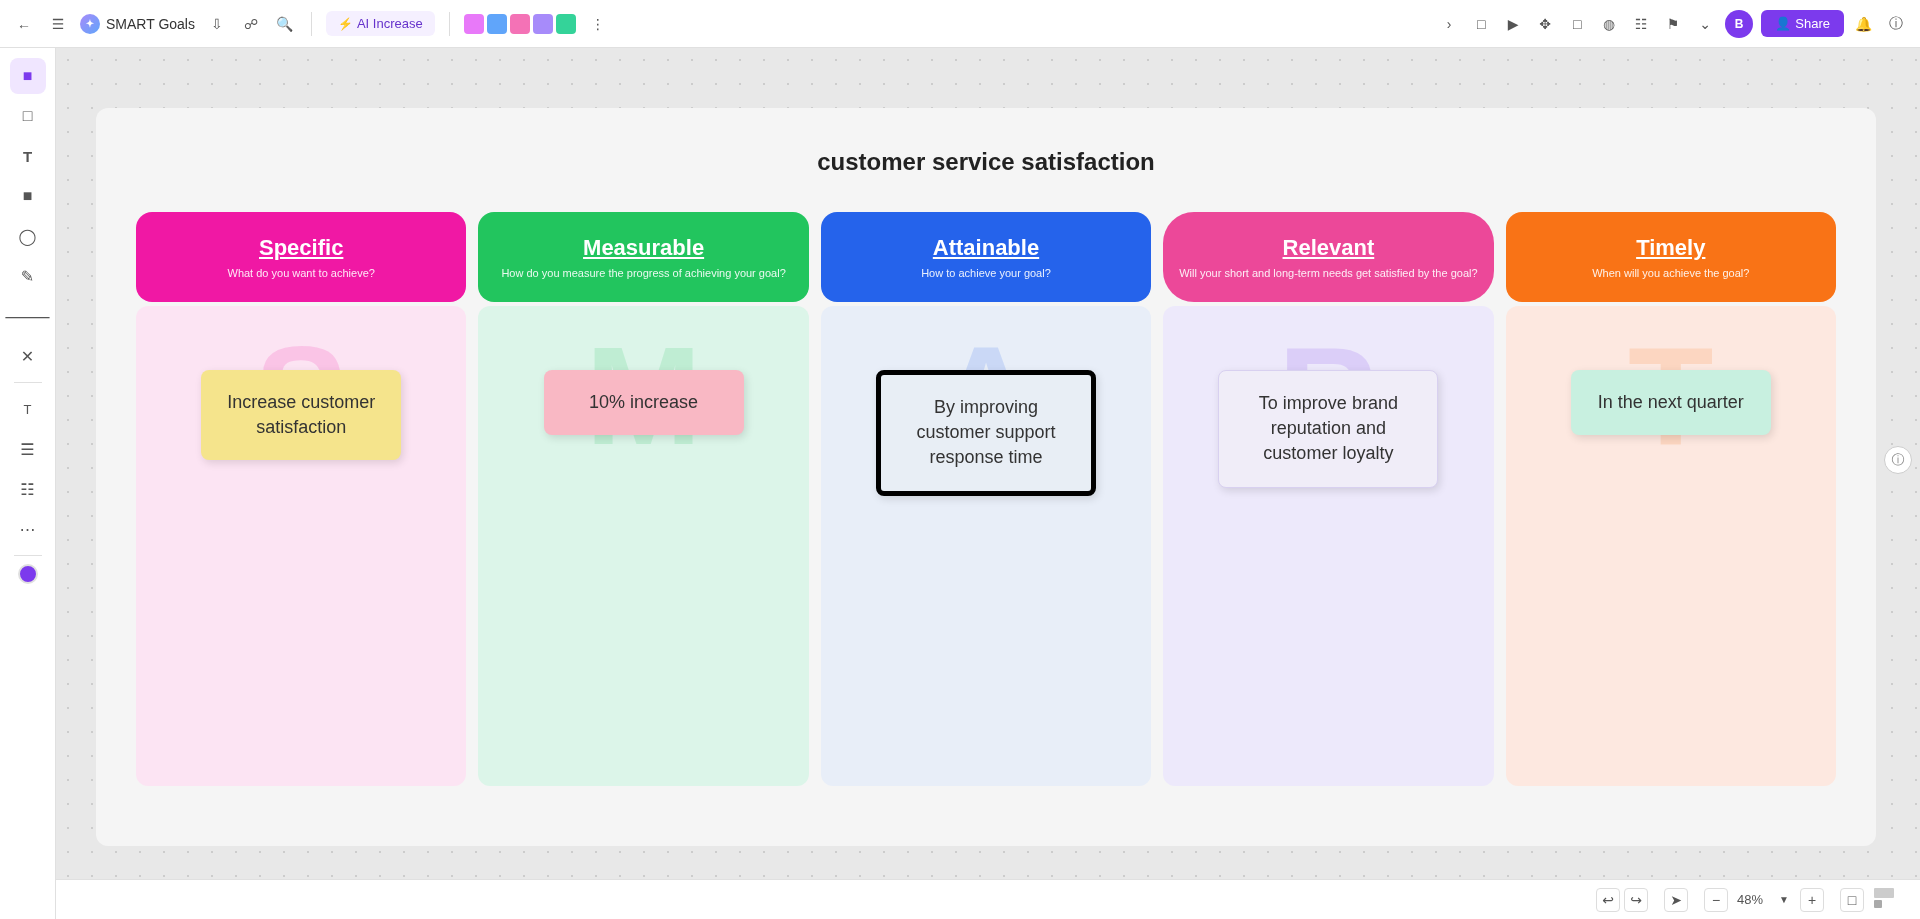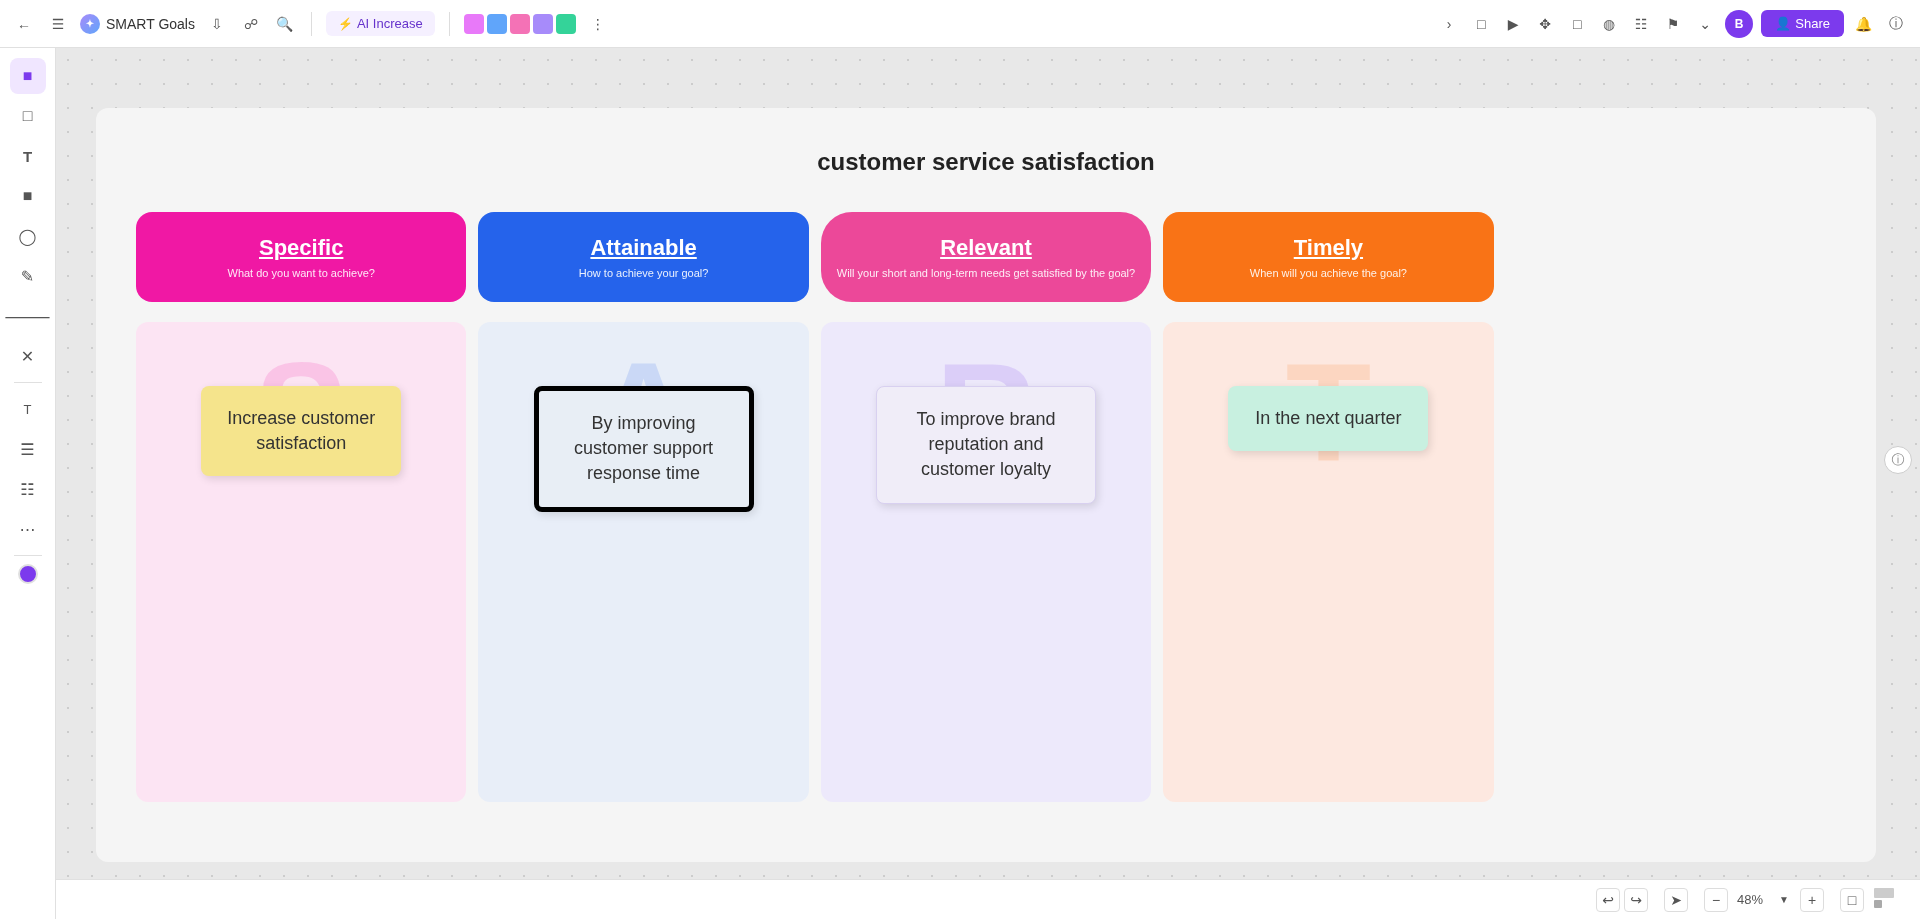--- a/index.html
+++ b/index.html
@@ -85,21 +85,21 @@
       grid-template-columns: repeat(5, 1fr);
       gap: 12px;
     }
 
     .smart-column {}
 
     .column-header {
       border-radius: 16px;
       padding: 16px;
       text-align: center;
-      margin-bottom: 20px;
+      margin-bottom: 4px;
       min-height: 90px;
       display: flex;
       flex-direction: column;
       align-items: center;
       justify-content: center;
     }
     .column-header .col-title {
       font-size: 22px;
       font-weight: 700;
       color: white;
@@ -282,20 +282,32 @@
           <span class="col-subtitle">What do you want to achieve?</span>
         </div>
         <div class="column-body col-body-specific">
           <span class="bg-letter bg-letter-specific">S</span>
           <div class="sticky-note note-yellow">
             <span>Increase customer satisfaction</span>
           </div>
         </div>
       </div>
 
+      <div class="smart-column">
+        <div class="column-header col-measurable">
+          <span class="col-title">Measurable</span>
+          <span class="col-subtitle">How do you measure the progress of achieving your goal?</span>
+        </div>
+        <div class="column-body col-body-measurable">
+          <span class="bg-letter bg-letter-measurable">M</span>
+          <div class="sticky-note note-pink">
+            <span>10% increase</span>
+          </div>
+        </div>
+      </div>
 
       <div class="smart-column">
         <div class="column-header col-attainable">
           <span class="col-title">Attainable</span>
           <span class="col-subtitle">How to achieve your goal?</span>
         </div>
         <div class="column-body col-body-attainable">
           <span class="bg-letter bg-letter-attainable">A</span>
           <div class="sticky-note note-white-blue">
             <span>By improving customer support response time</span>

